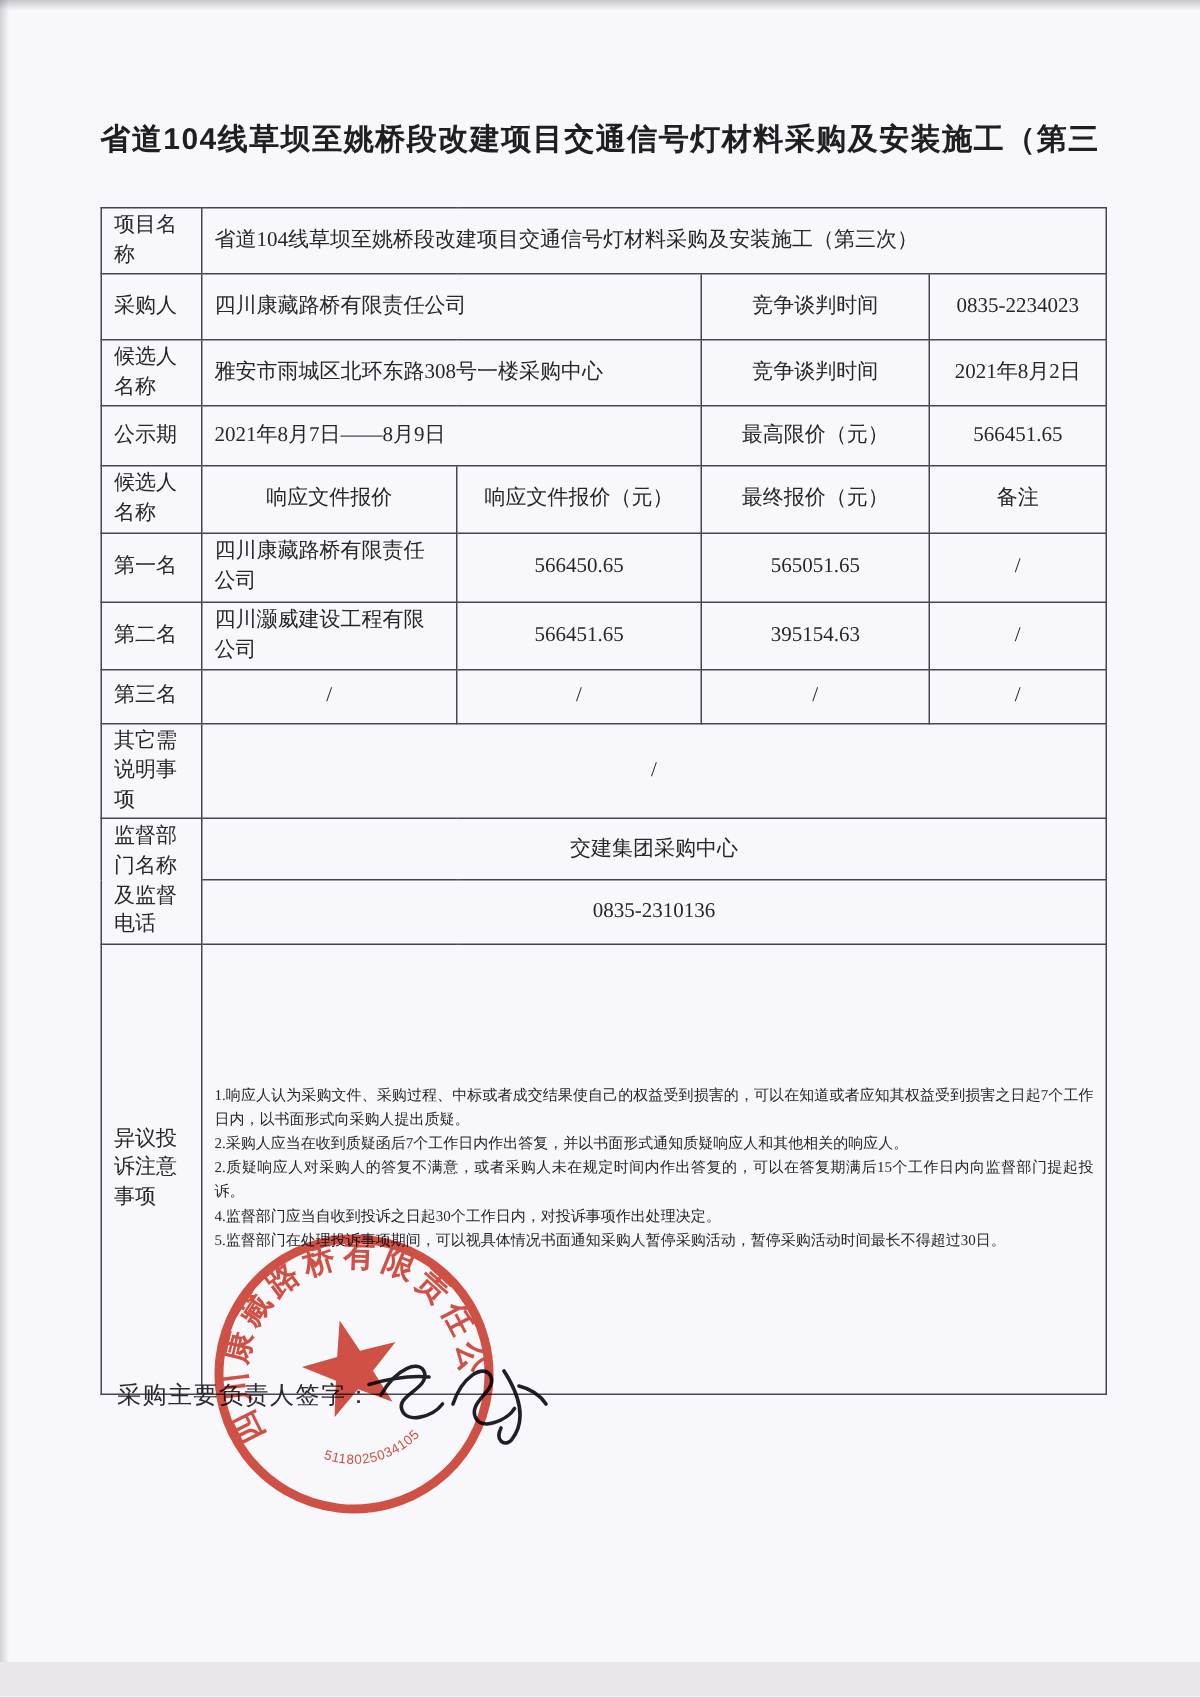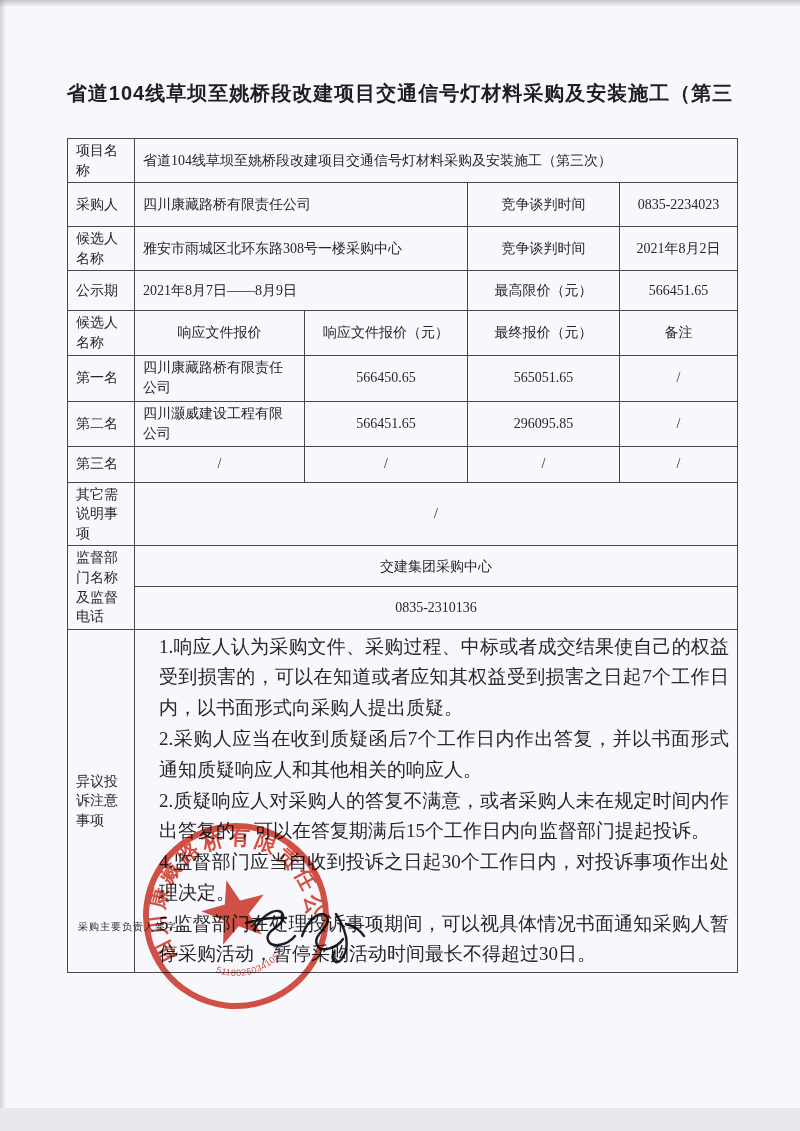--- a/index.html
+++ b/index.html
@@ -13,22 +13,22 @@
     font-family:"Liberation Sans","DejaVu Sans",sans-serif;font-weight:bold;
     font-size:20px;line-height:27px;letter-spacing:1px;color:#1e1e23;}
   table.doc{position:absolute;left:67px;top:138px;width:670px;border-collapse:collapse;
     table-layout:fixed;font-size:14px;color:#26262b;}
   table.doc td{border:1.5px solid #47474f;padding:2px 8px;vertical-align:middle;line-height:1.4;
     overflow:hidden;}
   td.lab{padding-left:7px;padding-right:4px;text-align:left;}
   td.vleft{text-align:left;padding-left:10px;}
   td.cen{text-align:center;}
   td.notes-cell{padding:10px 12px;}
-  .notes{font-size:19px;line-height:1.62;text-align:justify;margin-left:16px;}
-  .sig-label{position:absolute;left:78px;top:920px;font-size:10px;letter-spacing:1px;color:#2a2a2f;}
+  .notes{font-size:10px;line-height:1.62;text-align:justify;}
+  .sig-label{position:absolute;left:78px;top:920px;font-size:16px;letter-spacing:1px;color:#2a2a2f;}
   .seal{position:absolute;left:136px;top:816px;width:200px;height:200px;
     transform:rotate(-15deg);opacity:.88;mix-blend-mode:multiply;}
   .signature{position:absolute;left:240px;top:896px;width:130px;height:75px;mix-blend-mode:multiply;}
 </style>
 </head>
 <body>
 
 <div class="page">
 
   <div class="title">
@@ -77,21 +77,21 @@
         <td class="lab">第一名</td>
         <td class="vleft">四川康藏路桥有限责任公司</td>
         <td class="cen">566450.65</td>
         <td class="cen">565051.65</td>
         <td class="cen">/</td>
       </tr>
       <tr style="height:45px">
         <td class="lab">第二名</td>
         <td class="vleft">四川灏威建设工程有限公司</td>
         <td class="cen">566451.65</td>
-        <td class="cen">296095.85</td>
+        <td class="cen">395154.63</td>
         <td class="cen">/</td>
       </tr>
       <tr style="height:36px">
         <td class="lab">第三名</td>
         <td class="cen">/</td>
         <td class="cen">/</td>
         <td class="cen">/</td>
         <td class="cen">/</td>
       </tr>
       <tr style="height:44px">

